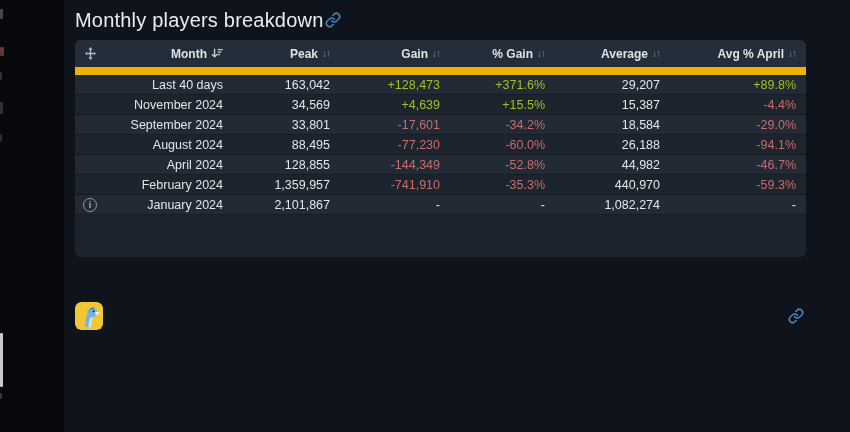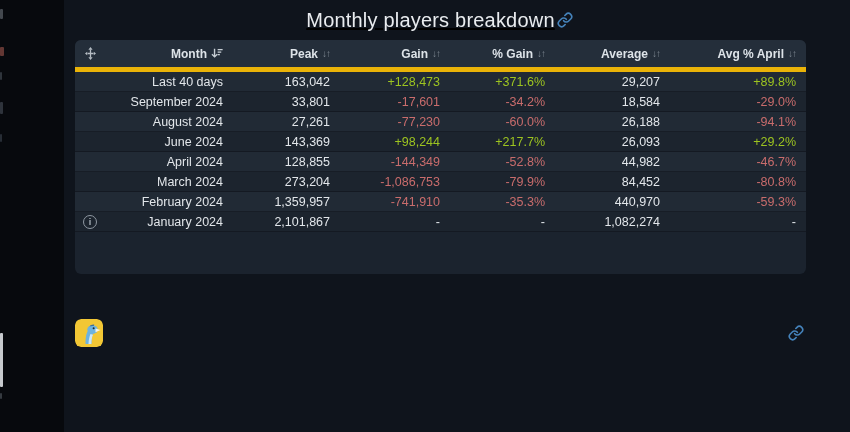--- a/index.html
+++ b/index.html
@@ -7,32 +7,32 @@
     width:850px;height:432px;overflow:hidden;position:relative;
     background:#0f141c;
     font-family:"Liberation Sans",sans-serif;
     -webkit-font-smoothing:antialiased;
   }
   .left-strip{position:absolute;left:0;top:0;width:64px;height:432px;background:#07090d;}
   .artifact{position:absolute;left:0;border-radius:1px;}
   .content{position:absolute;left:64px;top:0;width:786px;height:432px;}
   .inner{margin-left:11px;width:731px;}
 
-  .title-row{height:40px;display:flex;align-items:center;justify-content:center;text-decoration:underline;}
+  .title-row{height:40px;display:flex;align-items:center;justify-content:flex-start;}
   .page-title{font-size:20px;font-weight:500;color:#e9ecef;letter-spacing:.2px;}
   .link-btn{display:inline-flex;align-items:center;justify-content:center;width:20px;height:20px;cursor:pointer;}
 
   .panel{width:731px;background:#1b232e;border-radius:6px;overflow:hidden;box-sizing:border-box;padding-bottom:42px;}
   table{border-collapse:collapse;table-layout:fixed;width:731px;}
   col.c0{width:30px;} col.c1{width:128px;} col.c2{width:107px;} col.c3{width:110px;}
   col.c4{width:105px;} col.c5{width:115px;} col.c6{width:136px;}
 
   thead th{
     background:#242e3a;height:27px;font-size:12px;font-weight:700;color:#dde3e8;
-    text-align:right;padding:0 10px;border-bottom:5px solid #eab308;white-space:nowrap;cursor:pointer;
+    text-align:right;padding:0 10px;border-bottom:8px solid #eab308;white-space:nowrap;cursor:pointer;
   }
   thead th.c-handle{text-align:center;padding:0;cursor:move;}
   .arrows{color:#7d8791;font-size:10px;font-weight:400;margin-left:4px;letter-spacing:-1px;vertical-align:0.5px;}
 
   tbody tr:nth-child(odd) td{background:#212a35;}
   tbody tr:nth-child(even) td{background:#1c242e;}
   tbody td{
     height:19px;padding:0 10px;font-size:12.5px;color:#e2e6ea;text-align:right;
     border-bottom:1px solid rgba(10,14,20,.45);white-space:nowrap;
   }
@@ -135,70 +135,59 @@
     <td class="val">163,042</td>
     <td class="val signed pos">+128,473</td>
     <td class="val signed pos">+371.6%</td>
     <td class="val">29,207</td>
     <td class="val signed pos">+89.8%</td>
   </tr>
             <tr>
     <td class="c-handle">
       
     </td>
+    <td class="val">November 2024</td>
+    <td class="val">34,569</td>
+    <td class="val signed pos">+4,639</td>
+    <td class="val signed pos">+15.5%</td>
+    <td class="val">15,387</td>
+    <td class="val signed neg">-4.4%</td>
+  </tr>
+            <tr>
+    <td class="c-handle">
+      
+    </td>
     <td class="val">September 2024</td>
     <td class="val">33,801</td>
     <td class="val signed neg">-17,601</td>
     <td class="val signed neg">-34.2%</td>
     <td class="val">18,584</td>
     <td class="val signed neg">-29.0%</td>
   </tr>
             <tr>
     <td class="c-handle">
       
     </td>
     <td class="val">August 2024</td>
-    <td class="val">27,261</td>
+    <td class="val">88,495</td>
     <td class="val signed neg">-77,230</td>
     <td class="val signed neg">-60.0%</td>
     <td class="val">26,188</td>
     <td class="val signed neg">-94.1%</td>
-  </tr>
-            <tr>
-    <td class="c-handle">
-      
-    </td>
-    <td class="val">June 2024</td>
-    <td class="val">143,369</td>
-    <td class="val signed pos">+98,244</td>
-    <td class="val signed pos">+217.7%</td>
-    <td class="val">26,093</td>
-    <td class="val signed pos">+29.2%</td>
   </tr>
             <tr>
     <td class="c-handle">
       
     </td>
     <td class="val">April 2024</td>
     <td class="val">128,855</td>
     <td class="val signed neg">-144,349</td>
     <td class="val signed neg">-52.8%</td>
     <td class="val">44,982</td>
     <td class="val signed neg">-46.7%</td>
-  </tr>
-            <tr>
-    <td class="c-handle">
-      
-    </td>
-    <td class="val">March 2024</td>
-    <td class="val">273,204</td>
-    <td class="val signed neg">-1,086,753</td>
-    <td class="val signed neg">-79.9%</td>
-    <td class="val">84,452</td>
-    <td class="val signed neg">-80.8%</td>
   </tr>
             <tr>
     <td class="c-handle">
       
     </td>
     <td class="val">February 2024</td>
     <td class="val">1,359,957</td>
     <td class="val signed neg">-741,910</td>
     <td class="val signed neg">-35.3%</td>
     <td class="val">440,970</td>

